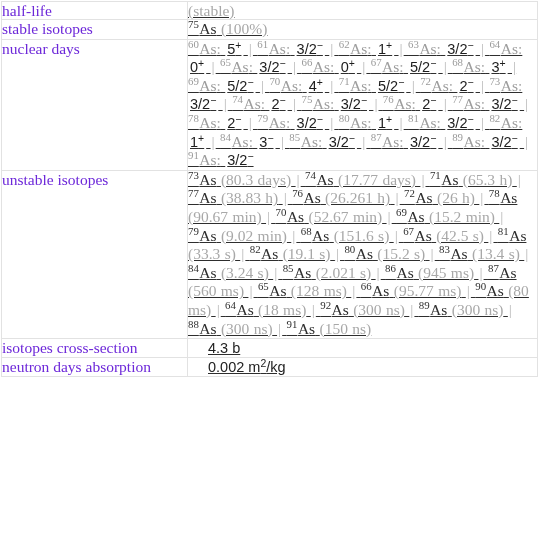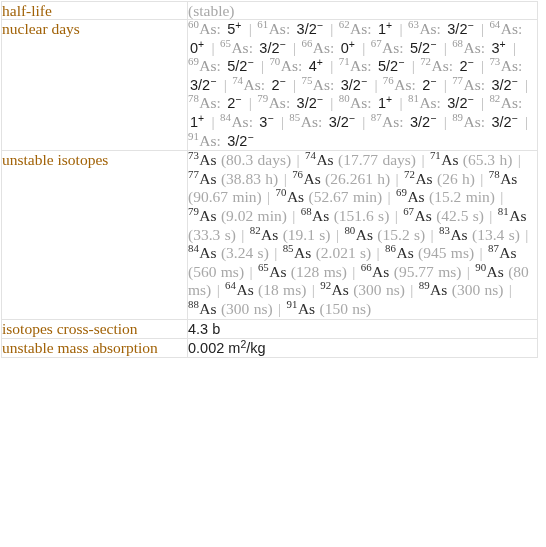--- a/index.html
+++ b/index.html
@@ -23,28 +23,29 @@
   #props-table td {
     border: 1px solid #e2e2e2;
     vertical-align: top;
     padding: 0;
   }
   td.label-cell {
     width: 185px;
     padding: 7px 0 7px 12px;
     font-size: 15.5px;
     line-height: 17px;
-    color: #a16207;
+    color: #6d28d9;
     white-space: nowrap;
   }
   td.value-cell {
     padding: 7px 10px 8px 10px;
     font-size: 15.5px;
     line-height: 17px;
     color: #2e2e2e;
+    text-decoration: underline;
   }
   td.value-cell.wrap {
     line-height: 18.6px;
     word-spacing: 0.5px;
   }
   
   .muted { color: #a8a8a8; }
   .sep { color: #b9b9b9; padding: 0 1px; }
   
   .iso { white-space: nowrap; }
@@ -68,47 +69,52 @@
   .spinval sup {
     font-size: 0.72em;
     vertical-align: 0.5em;
     line-height: 0;
   }
   
   .sans {
     font-family: "Liberation Sans", "DejaVu Sans", sans-serif;
     font-size: 14.5px;
     color: #222222;
+    margin-left: 20px;
   }
   .sans sup {
     font-size: 0.72em;
     vertical-align: 0.45em;
     line-height: 0;
   }
   .nowrap { white-space: nowrap; text-align: right; }
 </style>
 </head>
 <body>
 
 <table id="props-table">
   <tbody>
       <tr>
         <td class="label-cell">half-life</td>
         <td class="value-cell"><span class="muted">(stable)</span></td>
       </tr>
       <tr>
+        <td class="label-cell">stable isotopes</td>
+        <td class="value-cell wrap"><span><span class="iso iso-dark"><sup>75</sup><span class="sym">As</span></span> <span class="muted">(100%)</span></span></td>
+      </tr>
+      <tr>
         <td class="label-cell">nuclear days</td>
         <td class="value-cell wrap"><span><span class="iso"><sup>60</sup><span class="sym">As</span></span><span class="muted">:</span> <span class="spinval"><span>5</span><sup>+</sup></span></span> <span class="sep">|</span> <span><span class="iso"><sup>61</sup><span class="sym">As</span></span><span class="muted">:</span> <span class="spinval"><span>3/2</span><sup>−</sup></span></span> <span class="sep">|</span> <span><span class="iso"><sup>62</sup><span class="sym">As</span></span><span class="muted">:</span> <span class="spinval"><span>1</span><sup>+</sup></span></span> <span class="sep">|</span> <span><span class="iso"><sup>63</sup><span class="sym">As</span></span><span class="muted">:</span> <span class="spinval"><span>3/2</span><sup>−</sup></span></span> <span class="sep">|</span> <span><span class="iso"><sup>64</sup><span class="sym">As</span></span><span class="muted">:</span> <span class="spinval"><span>0</span><sup>+</sup></span></span> <span class="sep">|</span> <span><span class="iso"><sup>65</sup><span class="sym">As</span></span><span class="muted">:</span> <span class="spinval"><span>3/2</span><sup>−</sup></span></span> <span class="sep">|</span> <span><span class="iso"><sup>66</sup><span class="sym">As</span></span><span class="muted">:</span> <span class="spinval"><span>0</span><sup>+</sup></span></span> <span class="sep">|</span> <span><span class="iso"><sup>67</sup><span class="sym">As</span></span><span class="muted">:</span> <span class="spinval"><span>5/2</span><sup>−</sup></span></span> <span class="sep">|</span> <span><span class="iso"><sup>68</sup><span class="sym">As</span></span><span class="muted">:</span> <span class="spinval"><span>3</span><sup>+</sup></span></span> <span class="sep">|</span> <span><span class="iso"><sup>69</sup><span class="sym">As</span></span><span class="muted">:</span> <span class="spinval"><span>5/2</span><sup>−</sup></span></span> <span class="sep">|</span> <span><span class="iso"><sup>70</sup><span class="sym">As</span></span><span class="muted">:</span> <span class="spinval"><span>4</span><sup>+</sup></span></span> <span class="sep">|</span> <span><span class="iso"><sup>71</sup><span class="sym">As</span></span><span class="muted">:</span> <span class="spinval"><span>5/2</span><sup>−</sup></span></span> <span class="sep">|</span> <span><span class="iso"><sup>72</sup><span class="sym">As</span></span><span class="muted">:</span> <span class="spinval"><span>2</span><sup>−</sup></span></span> <span class="sep">|</span> <span><span class="iso"><sup>73</sup><span class="sym">As</span></span><span class="muted">:</span> <span class="spinval"><span>3/2</span><sup>−</sup></span></span> <span class="sep">|</span> <span><span class="iso"><sup>74</sup><span class="sym">As</span></span><span class="muted">:</span> <span class="spinval"><span>2</span><sup>−</sup></span></span> <span class="sep">|</span> <span><span class="iso"><sup>75</sup><span class="sym">As</span></span><span class="muted">:</span> <span class="spinval"><span>3/2</span><sup>−</sup></span></span> <span class="sep">|</span> <span><span class="iso"><sup>76</sup><span class="sym">As</span></span><span class="muted">:</span> <span class="spinval"><span>2</span><sup>−</sup></span></span> <span class="sep">|</span> <span><span class="iso"><sup>77</sup><span class="sym">As</span></span><span class="muted">:</span> <span class="spinval"><span>3/2</span><sup>−</sup></span></span> <span class="sep">|</span> <span><span class="iso"><sup>78</sup><span class="sym">As</span></span><span class="muted">:</span> <span class="spinval"><span>2</span><sup>−</sup></span></span> <span class="sep">|</span> <span><span class="iso"><sup>79</sup><span class="sym">As</span></span><span class="muted">:</span> <span class="spinval"><span>3/2</span><sup>−</sup></span></span> <span class="sep">|</span> <span><span class="iso"><sup>80</sup><span class="sym">As</span></span><span class="muted">:</span> <span class="spinval"><span>1</span><sup>+</sup></span></span> <span class="sep">|</span> <span><span class="iso"><sup>81</sup><span class="sym">As</span></span><span class="muted">:</span> <span class="spinval"><span>3/2</span><sup>−</sup></span></span> <span class="sep">|</span> <span><span class="iso"><sup>82</sup><span class="sym">As</span></span><span class="muted">:</span> <span class="spinval"><span>1</span><sup>+</sup></span></span> <span class="sep">|</span> <span><span class="iso"><sup>84</sup><span class="sym">As</span></span><span class="muted">:</span> <span class="spinval"><span>3</span><sup>−</sup></span></span> <span class="sep">|</span> <span><span class="iso"><sup>85</sup><span class="sym">As</span></span><span class="muted">:</span> <span class="spinval"><span>3/2</span><sup>−</sup></span></span> <span class="sep">|</span> <span><span class="iso"><sup>87</sup><span class="sym">As</span></span><span class="muted">:</span> <span class="spinval"><span>3/2</span><sup>−</sup></span></span> <span class="sep">|</span> <span><span class="iso"><sup>89</sup><span class="sym">As</span></span><span class="muted">:</span> <span class="spinval"><span>3/2</span><sup>−</sup></span></span> <span class="sep">|</span> <span><span class="iso"><sup>91</sup><span class="sym">As</span></span><span class="muted">:</span> <span class="spinval"><span>3/2</span><sup>−</sup></span></span></td>
       </tr>
       <tr>
         <td class="label-cell">unstable isotopes</td>
         <td class="value-cell wrap"><span><span class="iso iso-dark"><sup>73</sup><span class="sym">As</span></span> <span class="muted">(80.3 days)</span></span> <span class="sep">|</span> <span><span class="iso iso-dark"><sup>74</sup><span class="sym">As</span></span> <span class="muted">(17.77 days)</span></span> <span class="sep">|</span> <span><span class="iso iso-dark"><sup>71</sup><span class="sym">As</span></span> <span class="muted">(65.3 h)</span></span> <span class="sep">|</span> <span><span class="iso iso-dark"><sup>77</sup><span class="sym">As</span></span> <span class="muted">(38.83 h)</span></span> <span class="sep">|</span> <span><span class="iso iso-dark"><sup>76</sup><span class="sym">As</span></span> <span class="muted">(26.261 h)</span></span> <span class="sep">|</span> <span><span class="iso iso-dark"><sup>72</sup><span class="sym">As</span></span> <span class="muted">(26 h)</span></span> <span class="sep">|</span> <span><span class="iso iso-dark"><sup>78</sup><span class="sym">As</span></span> <span class="muted">(90.67 min)</span></span> <span class="sep">|</span> <span><span class="iso iso-dark"><sup>70</sup><span class="sym">As</span></span> <span class="muted">(52.67 min)</span></span> <span class="sep">|</span> <span><span class="iso iso-dark"><sup>69</sup><span class="sym">As</span></span> <span class="muted">(15.2 min)</span></span> <span class="sep">|</span> <span><span class="iso iso-dark"><sup>79</sup><span class="sym">As</span></span> <span class="muted">(9.02 min)</span></span> <span class="sep">|</span> <span><span class="iso iso-dark"><sup>68</sup><span class="sym">As</span></span> <span class="muted">(151.6 s)</span></span> <span class="sep">|</span> <span><span class="iso iso-dark"><sup>67</sup><span class="sym">As</span></span> <span class="muted">(42.5 s)</span></span> <span class="sep">|</span> <span><span class="iso iso-dark"><sup>81</sup><span class="sym">As</span></span> <span class="muted">(33.3 s)</span></span> <span class="sep">|</span> <span><span class="iso iso-dark"><sup>82</sup><span class="sym">As</span></span> <span class="muted">(19.1 s)</span></span> <span class="sep">|</span> <span><span class="iso iso-dark"><sup>80</sup><span class="sym">As</span></span> <span class="muted">(15.2 s)</span></span> <span class="sep">|</span> <span><span class="iso iso-dark"><sup>83</sup><span class="sym">As</span></span> <span class="muted">(13.4 s)</span></span> <span class="sep">|</span> <span><span class="iso iso-dark"><sup>84</sup><span class="sym">As</span></span> <span class="muted">(3.24 s)</span></span> <span class="sep">|</span> <span><span class="iso iso-dark"><sup>85</sup><span class="sym">As</span></span> <span class="muted">(2.021 s)</span></span> <span class="sep">|</span> <span><span class="iso iso-dark"><sup>86</sup><span class="sym">As</span></span> <span class="muted">(945 ms)</span></span> <span class="sep">|</span> <span><span class="iso iso-dark"><sup>87</sup><span class="sym">As</span></span> <span class="muted">(560 ms)</span></span> <span class="sep">|</span> <span><span class="iso iso-dark"><sup>65</sup><span class="sym">As</span></span> <span class="muted">(128 ms)</span></span> <span class="sep">|</span> <span><span class="iso iso-dark"><sup>66</sup><span class="sym">As</span></span> <span class="muted">(95.77 ms)</span></span> <span class="sep">|</span> <span><span class="iso iso-dark"><sup>90</sup><span class="sym">As</span></span> <span class="muted">(80 ms)</span></span> <span class="sep">|</span> <span><span class="iso iso-dark"><sup>64</sup><span class="sym">As</span></span> <span class="muted">(18 ms)</span></span> <span class="sep">|</span> <span><span class="iso iso-dark"><sup>92</sup><span class="sym">As</span></span> <span class="muted">(300 ns)</span></span> <span class="sep">|</span> <span><span class="iso iso-dark"><sup>89</sup><span class="sym">As</span></span> <span class="muted">(300 ns)</span></span> <span class="sep">|</span> <span><span class="iso iso-dark"><sup>88</sup><span class="sym">As</span></span> <span class="muted">(300 ns)</span></span> <span class="sep">|</span> <span><span class="iso iso-dark"><sup>91</sup><span class="sym">As</span></span> <span class="muted">(150 ns)</span></span></td>
       </tr>
       <tr>
         <td class="label-cell">isotopes cross-section</td>
         <td class="value-cell"><span class="sans">4.3 b</span></td>
       </tr>
       <tr>
-        <td class="label-cell">unstable mass absorption</td>
+        <td class="label-cell">neutron days absorption</td>
         <td class="value-cell"><span class="sans nowrap"><span>0.002 m</span><sup>2</sup><span>/kg</span></span></td>
       </tr>
     </tbody>
 </table>
 
 </body></html>

